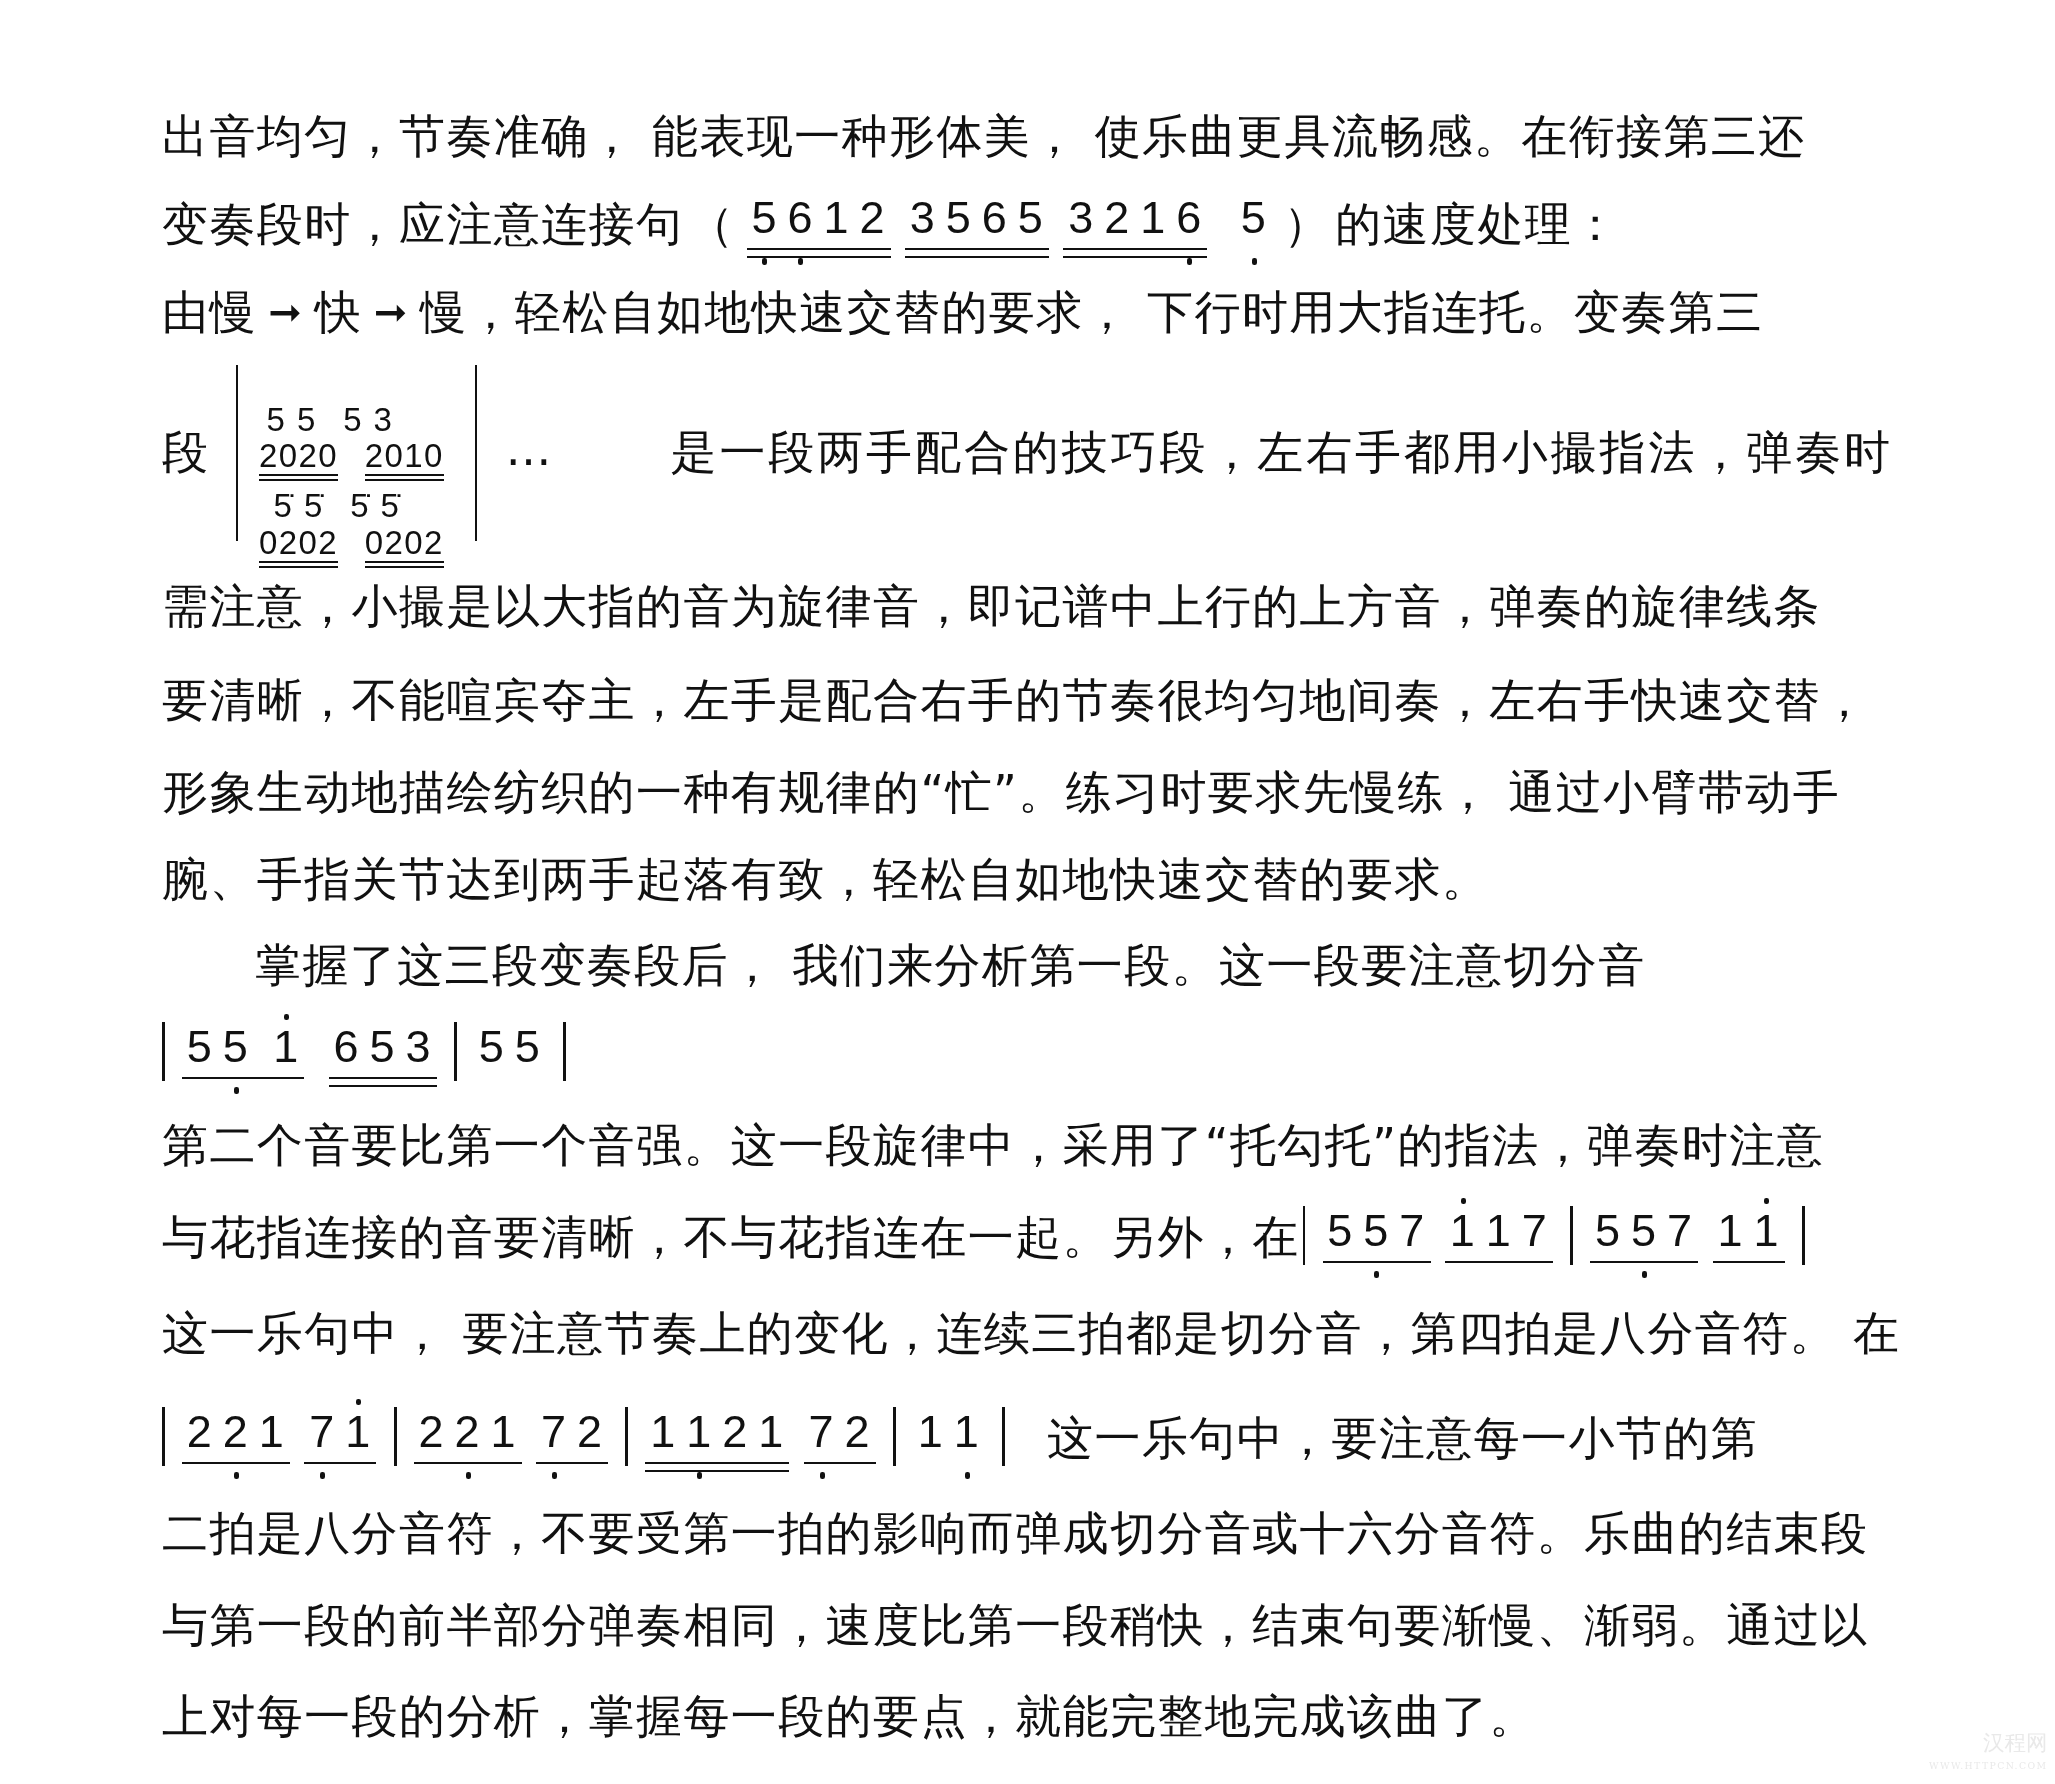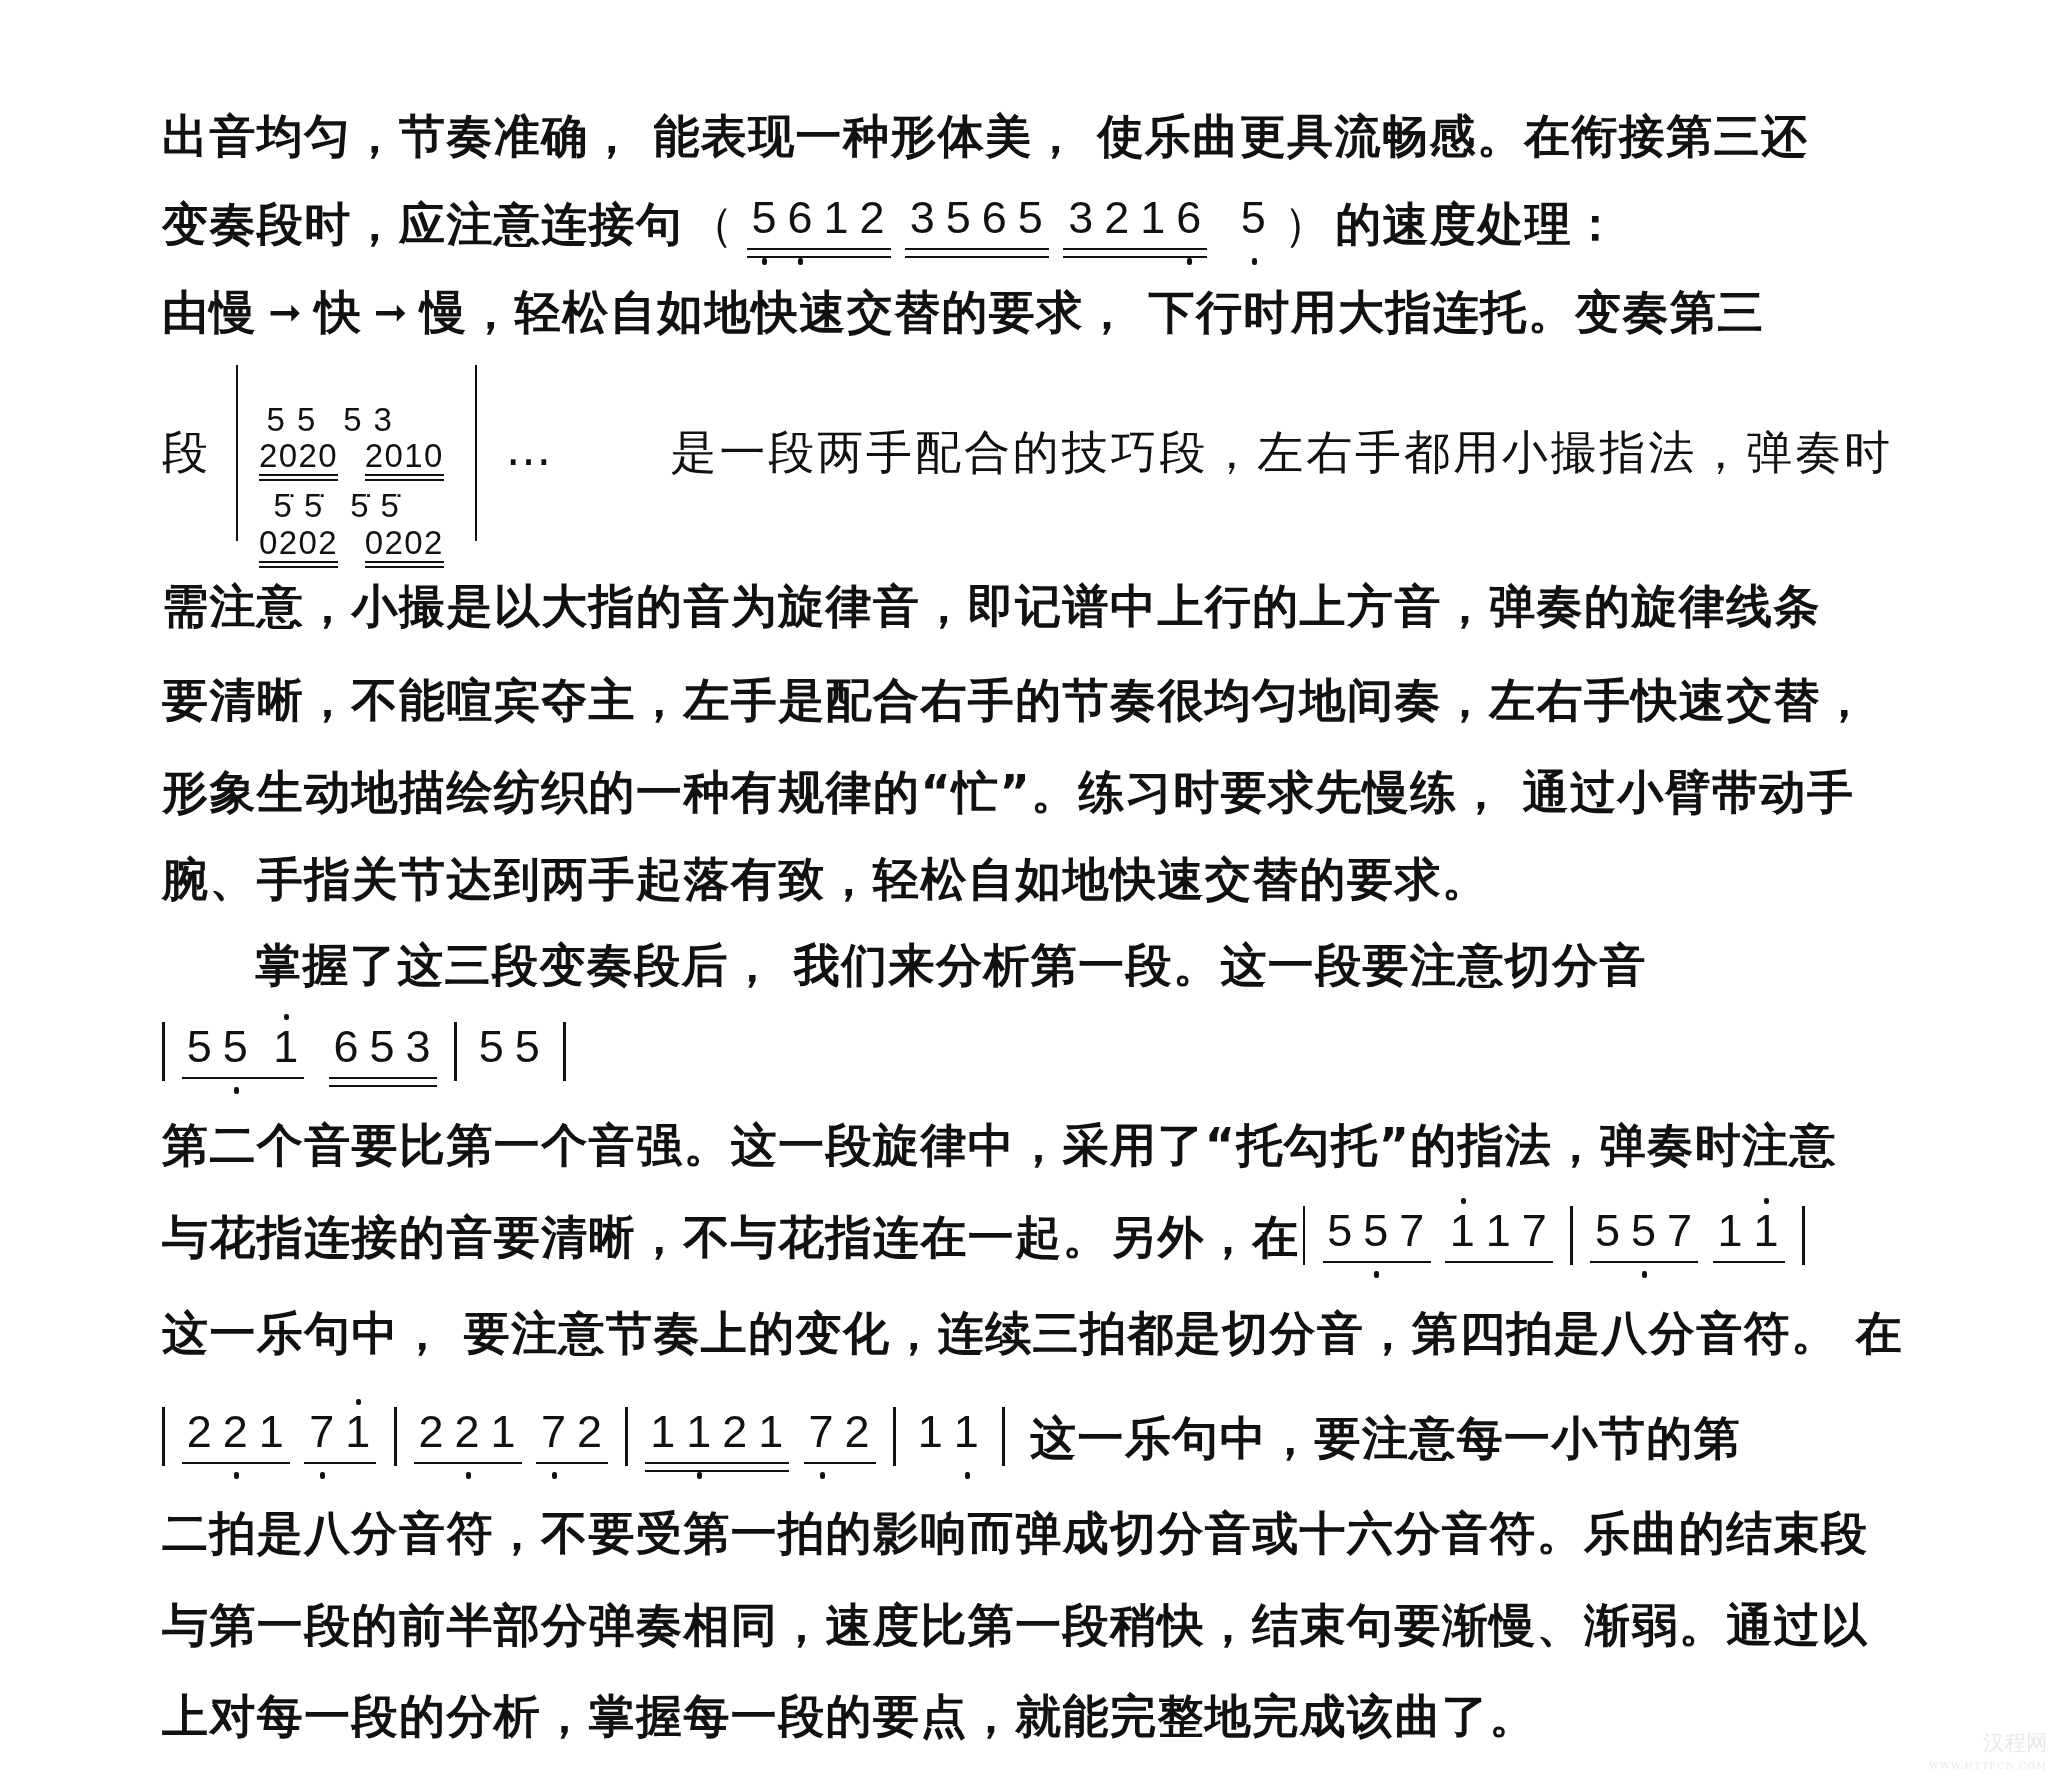--- a/index.html
+++ b/index.html
@@ -1,21 +1,21 @@
 <!DOCTYPE html>
 <html style="font-size:11.5px"><head>
 <meta charset="utf-8">
 <style>
   html, body { margin: 0; padding: 0; background: #ffffff; }
   body { width: 2056px; height: 1784px; position: relative; overflow: hidden;
          font-family: "DejaVu Sans", "Liberation Sans", sans-serif; color: #111111; }
   .line { position: absolute; left: 162px; width: 1731px; height: 65px;
           font-size: 46px; line-height: 65px; white-space: nowrap;
           display: flex; align-items: center; letter-spacing: 1.4px; }
-  .t { display: inline-block; font-weight: bold; }
+  .t { display: inline-block; }
   
   .nota { display: inline-flex; align-items: flex-start; position: relative;
           font-family: "Liberation Sans", "DejaVu Sans", sans-serif; font-size: 45px;
           line-height: 50px; height: 65px; padding-top: 2.9px; }
   .grp { display: inline-flex; position: relative; margin: 0 7.2px; }
   .grp.u1 { border-bottom: 2.9px solid #111; padding-bottom: 4.3px; }
   .grp.u2 { border-bottom: 2.9px solid #111; padding-bottom: 4.3px; }
   .grp.u2::after { content: ""; position: absolute; left: 0; right: 0; bottom: -10px;
                    border-bottom: 2.9px solid #111; }
   .n { display: inline-block; width: 36px; text-align: center; position: relative; }
@@ -223,21 +223,21 @@
       <span class="n dot-dn">7</span>
       <span class="n">2</span>
     </span>
     <span class="bar"></span>
     <span class="grp">
       <span class="n">1</span>
       <span class="n dot-dn">1</span>
     </span>
     <span class="bar"></span>
   </span>
-  <span class="t" style="margin-left:15px;">这一乐句中，要注意每一小节的第</span>
+  <span class="t" style="margin-left:32px;">这一乐句中，要注意每一小节的第</span>
 </div>
 
 <div class="line" style="top:1501px;">
   <span class="t">二拍是八分音符，不要受第一拍的影响而弹成切分音或十六分音符。乐曲的结束段</span>
 </div>
 <div class="line" style="top:1593px;">
   <span class="t">与第一段的前半部分弹奏相同，速度比第一段稍快，结束句要渐慢、渐弱。通过以</span>
 </div>
 <div class="line" style="top:1684px;">
   <span class="t">上对每一段的分析，掌握每一段的要点，就能完整地完成该曲了。</span>

